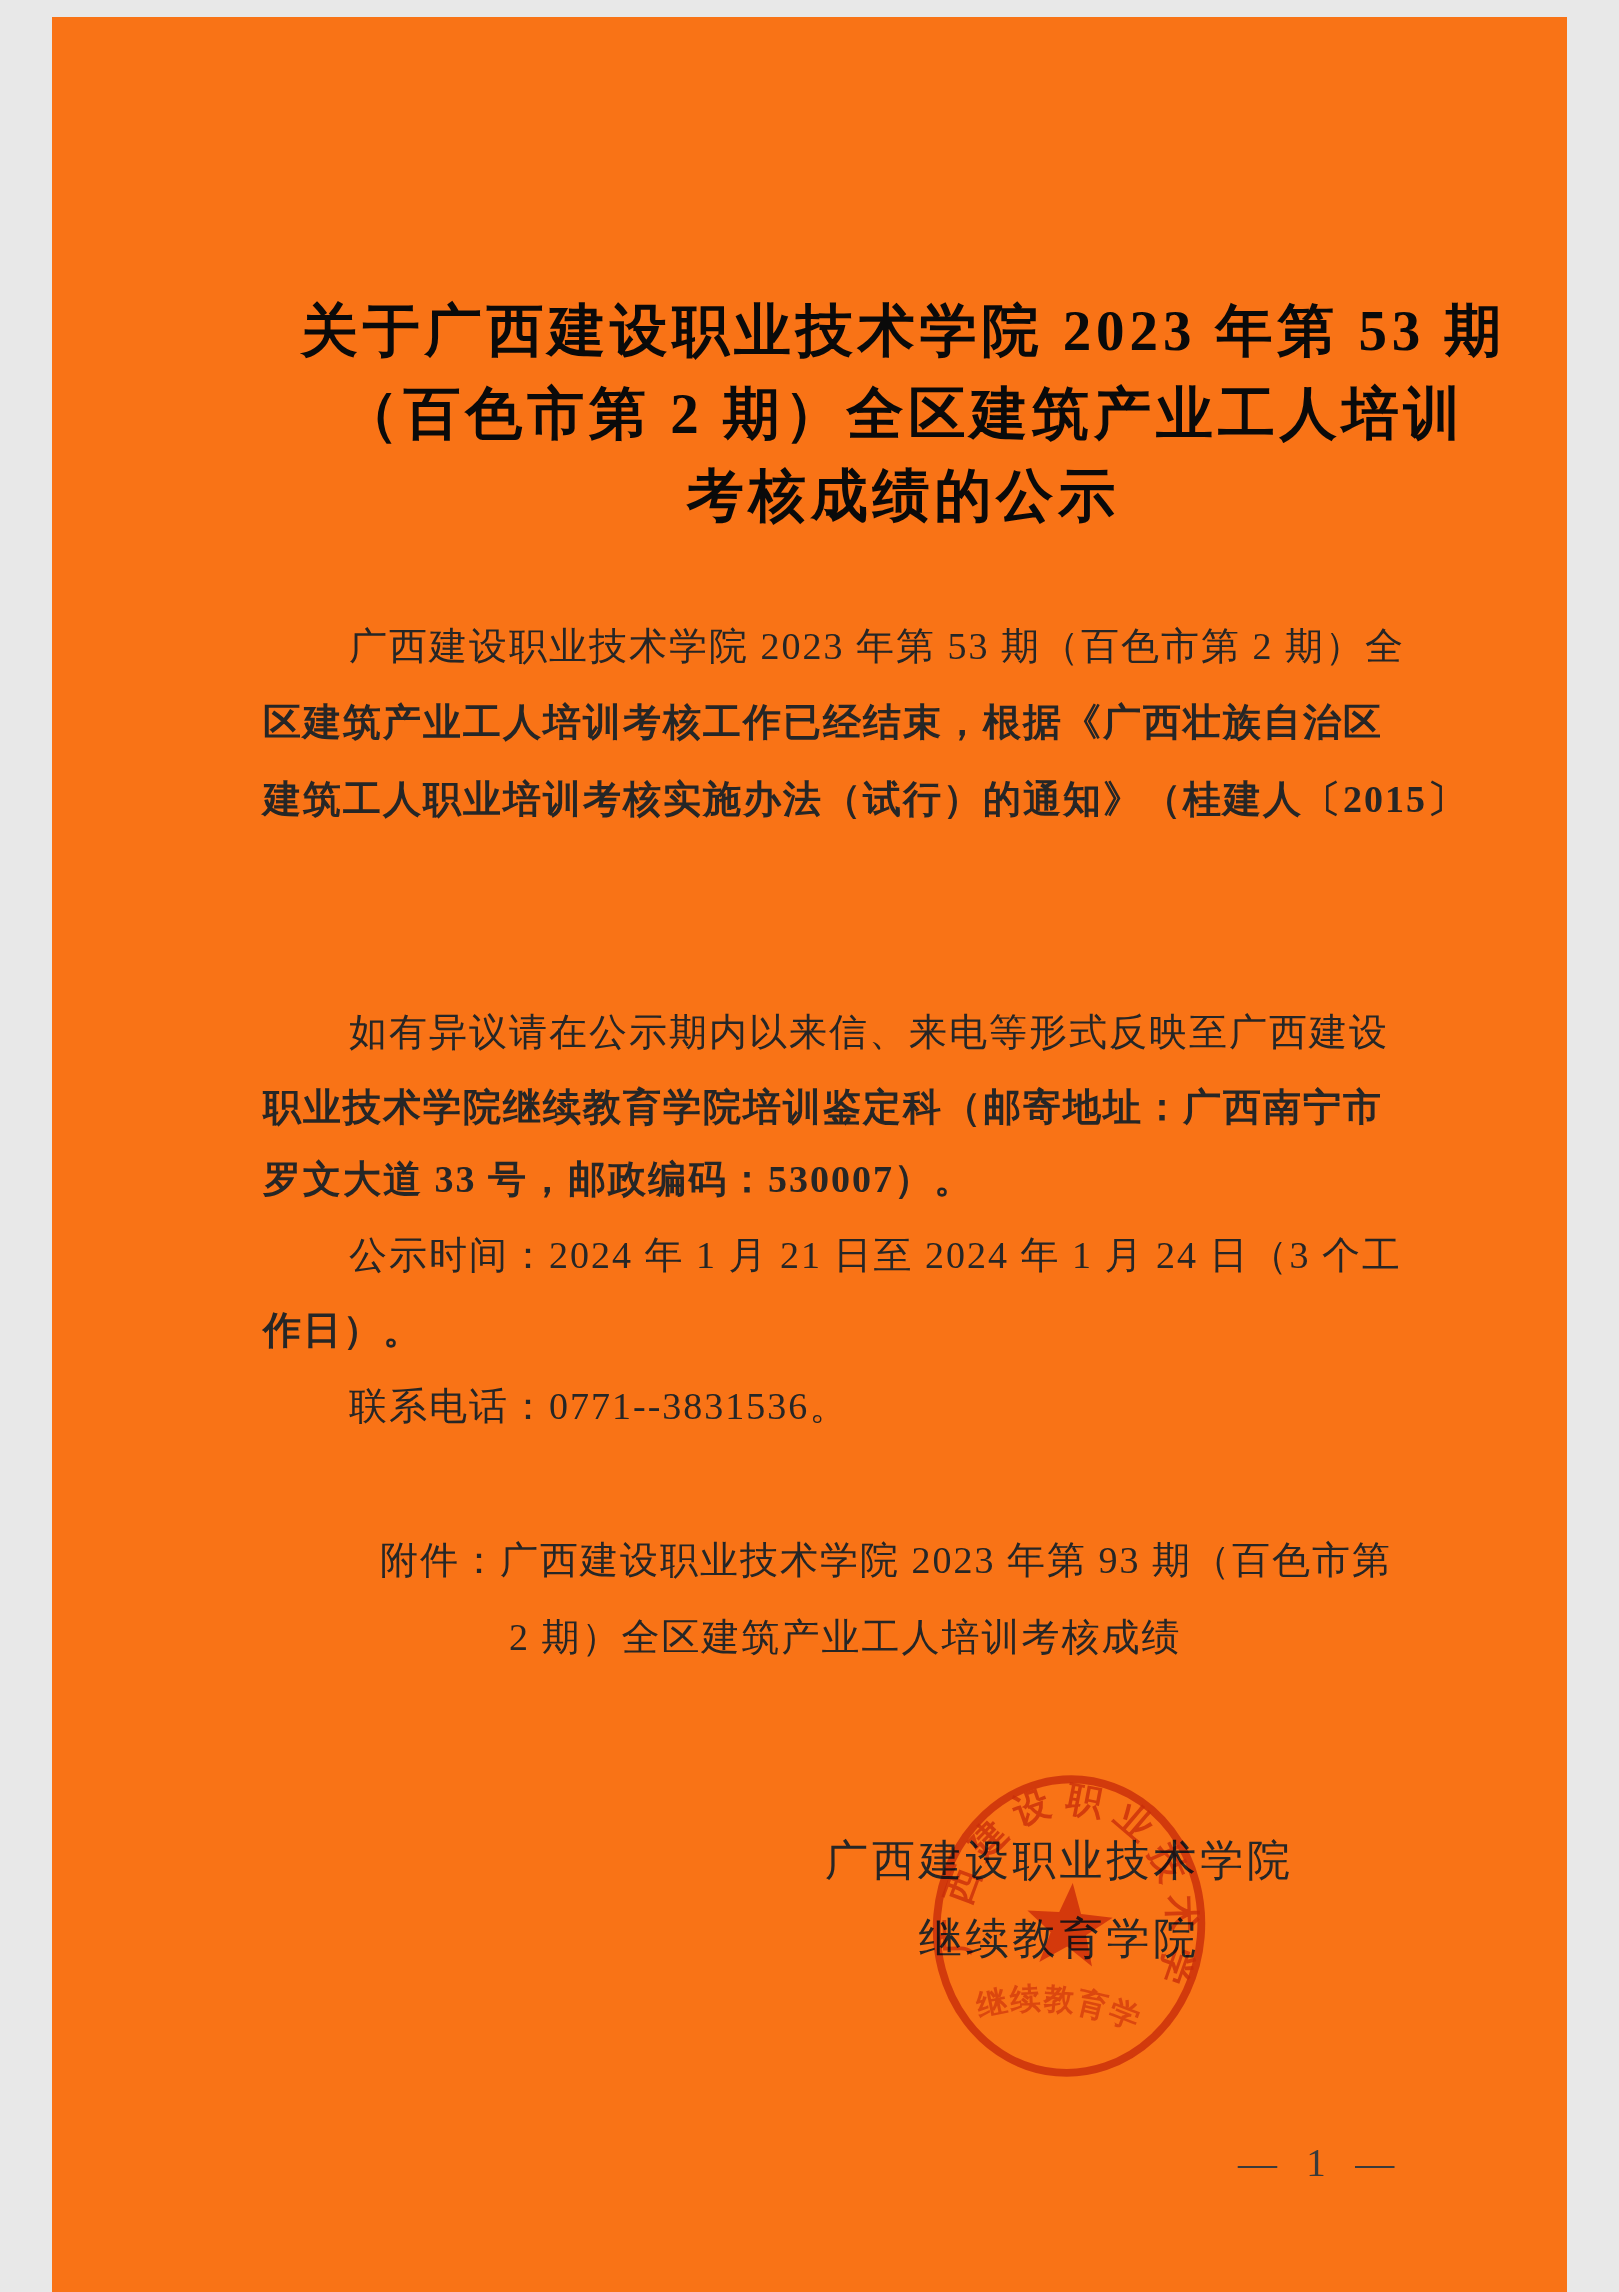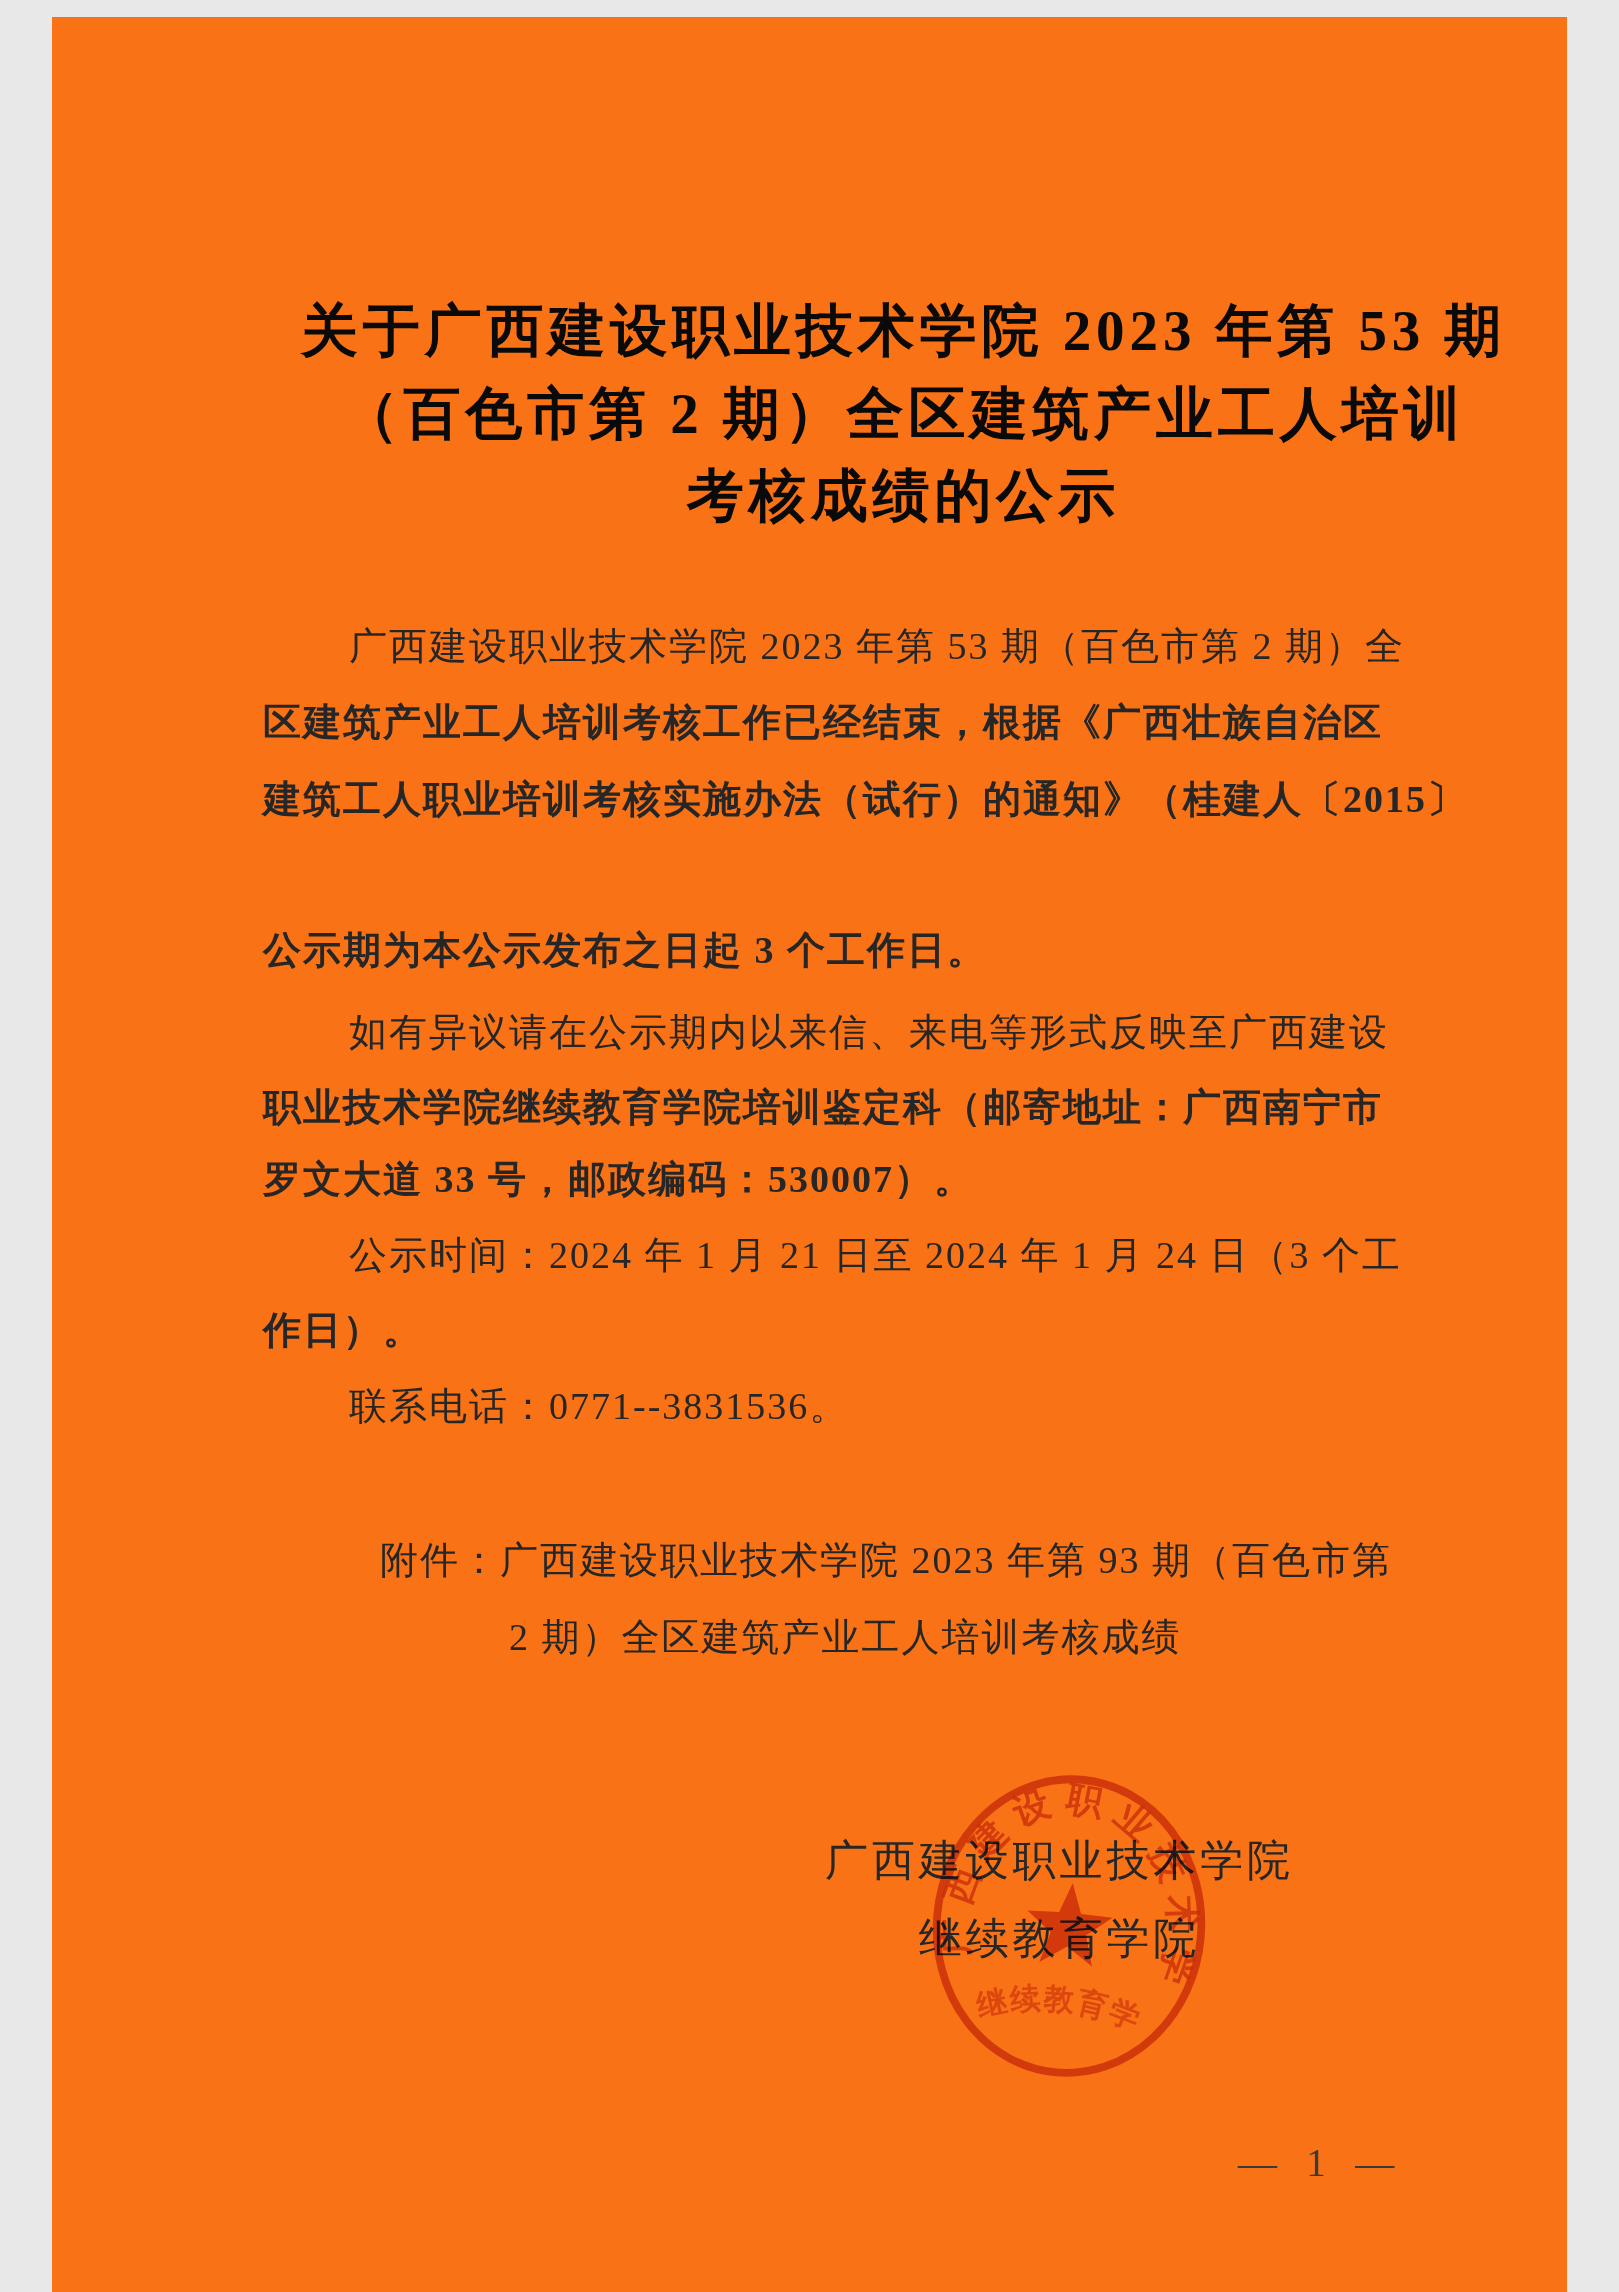--- a/index.html
+++ b/index.html
@@ -52,21 +52,20 @@
 
 <div class="page">
 
   <div class="title-line" style="top:276px">关于广西建设职业技术学院 2023 年第 53 期</div>
   <div class="title-line" style="top:359px">（百色市第 2 期）全区建筑产业工人培训</div>
   <div class="title-line" style="top:441px">考核成绩的公示</div>
 
   <div class="body-line indent-m" style="top:600px">广西建设职业技术学院 2023 年第 53 期（百色市第 2 期）全</div>
   <div class="body-line left-m" style="top:676px">区建筑产业工人培训考核工作已经结束，根据《广西壮族自治区</div>
   <div class="body-line left-m" style="top:753px">建筑工人职业培训考核实施办法（试行）的通知》（桂建人〔2015〕</div>
-  <div class="body-line left-m" style="top:904px">公示期为本公示发布之日起 3 个工作日。</div>
 
   <div class="body-line left-m" style="top:1061px">职业技术学院继续教育学院培训鉴定科（邮寄地址：广西南宁市</div>
   <div class="body-line indent-m" style="top:986px">如有异议请在公示期内以来信、来电等形式反映至广西建设</div>
   <div class="body-line left-m" style="top:1133px">罗文大道 33 号，邮政编码：530007）。</div>
 
   <div class="body-line indent-m" style="top:1209px">公示时间：2024 年 1 月 21 日至 2024 年 1 月 24 日（3 个工</div>
   <div class="body-line left-m" style="top:1284px">作日）。</div>
 
   <div class="body-line indent-m" style="top:1360px">联系电话：0771--3831536。</div>
 

